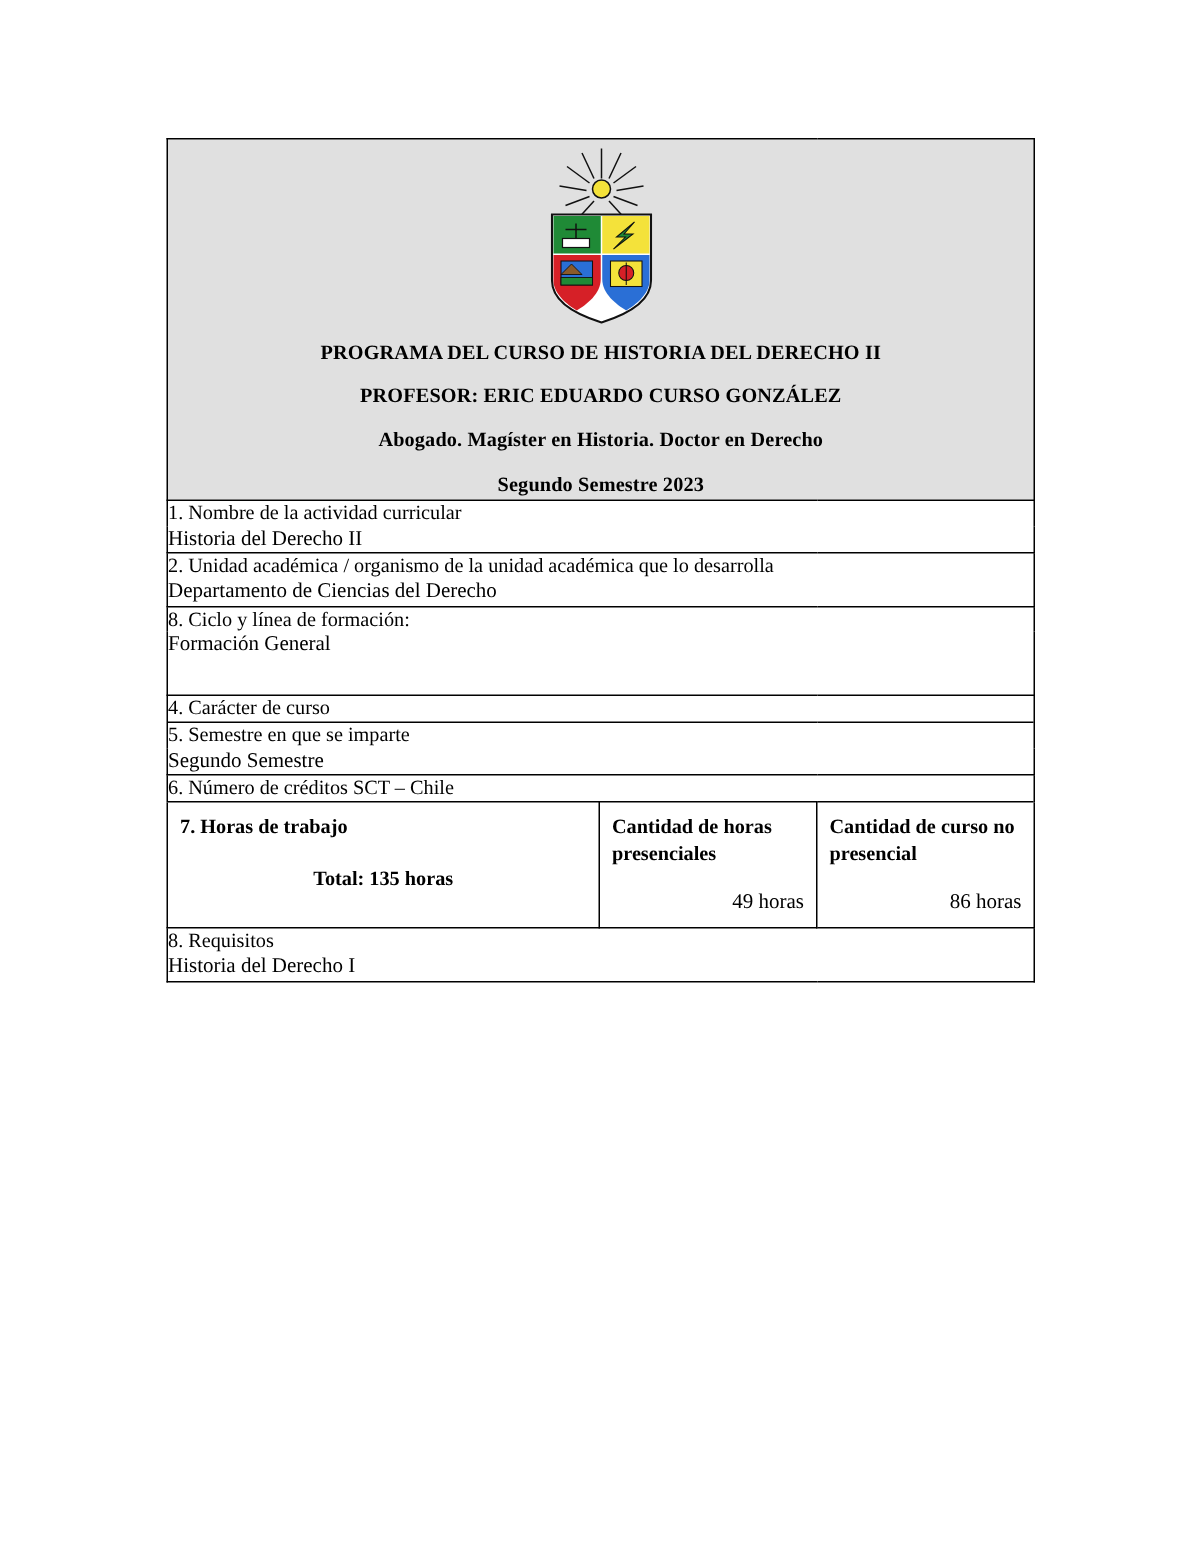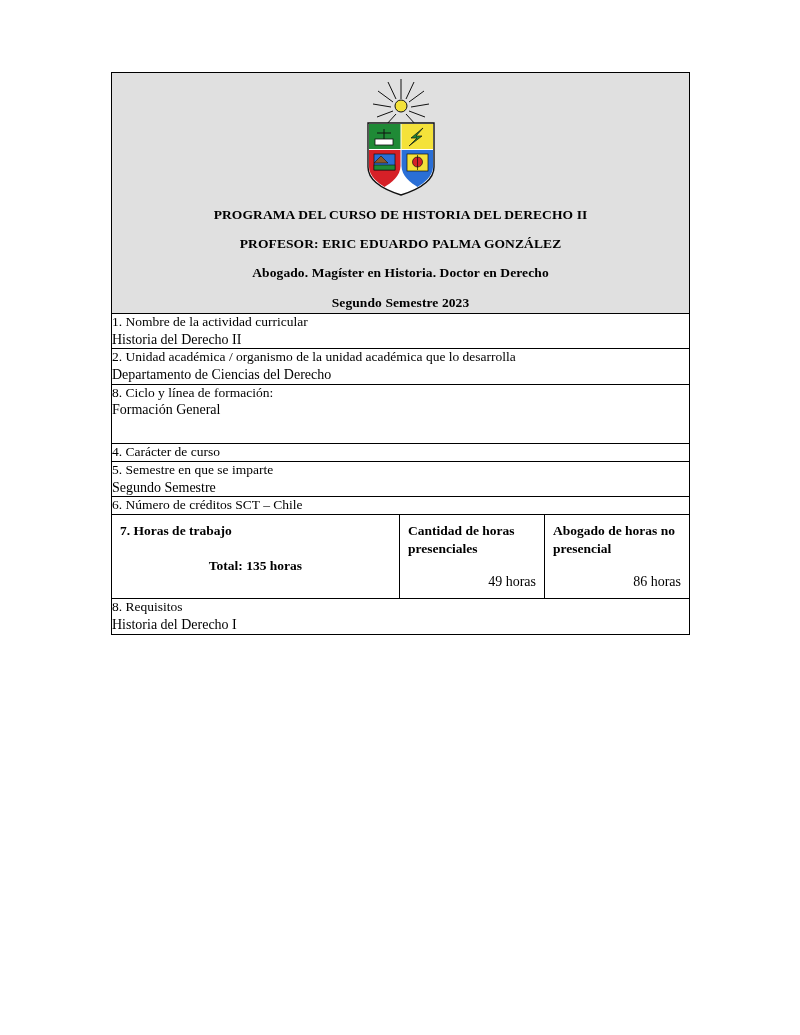--- a/index.html
+++ b/index.html
@@ -18,21 +18,21 @@
     position: absolute;
     left: 0;
     top: 0;
     width: 800px;
     height: 1035px;
     background: #ffffff;
   }
   .doc-table {
     position: absolute;
     left: 111px;
-    top: 72px;
+    top: 92px;
     width: 578px;
     border-collapse: collapse;
     table-layout: fixed;
   }
   .doc-table td {
     border: 1px solid #000000;
     vertical-align: top;
     padding: 0;
   }
   
@@ -156,21 +156,21 @@
               <path d="M16 86 L23 79 L30 86 Z" fill="#8a5a2a" stroke="#111" stroke-width="0.6"></path>
               <rect x="16" y="88" width="21" height="5" fill="#1f8a36" stroke="#111" stroke-width="0.6"></rect>
 
               <path d="M43.5 73 H75 V90 C75 99 66 106 59.5 110 C53 106 43.5 99 43.5 89 Z" fill="#2a6fd6"></path>
               <rect x="49" y="77" width="21" height="17" fill="#f4e23a" stroke="#111" stroke-width="0.7"></rect>
               <circle cx="59.5" cy="85" r="5" fill="#d62027" stroke="#111" stroke-width="0.7"></circle>
               <line x1="59.5" y1="78" x2="59.5" y2="93" stroke="#111" stroke-width="0.7"></line>
             </svg>
           </div>
           <p class="header-line">PROGRAMA DEL CURSO DE HISTORIA DEL DERECHO II</p>
-          <p class="header-line">PROFESOR: ERIC EDUARDO PALMA GONZÁLEZ</p>
+          <p class="header-line">PROFESOR: ERIC EDUARDO CURSO GONZÁLEZ</p>
           <p class="header-line">Abogado. Magíster en Historia. Doctor en Derecho</p>
           <p class="header-line">Segundo Semestre 2023</p>
         </td>
       </tr>
 
       <tr>
         <td class="sec-label nb" colspan="3">1. Nombre de la actividad curricular</td>
       </tr>
       <tr>
         <td class="sec-value nt" colspan="3">Historia del Derecho II</td>
@@ -208,21 +208,21 @@
       <tr>
         <td>
           <span class="hours-label cell-inner">7. Horas de trabajo</span>
           <span class="hours-total cell-inner">Total: 135 horas</span>
         </td>
         <td>
           <span class="hours-head cell-inner">Cantidad de horas presenciales</span>
           <span class="hours-val cell-inner">49 horas</span>
         </td>
         <td>
-          <span class="hours-head cell-inner">Abogado de horas no presencial</span>
+          <span class="hours-head cell-inner">Cantidad de curso no presencial</span>
           <span class="hours-val cell-inner">86 horas</span>
         </td>
       </tr>
 
       <tr>
         <td class="sec-label nb" colspan="3">8. Requisitos</td>
       </tr>
       <tr>
         <td class="sec-value nt" colspan="3">Historia del Derecho I</td>
       </tr>

